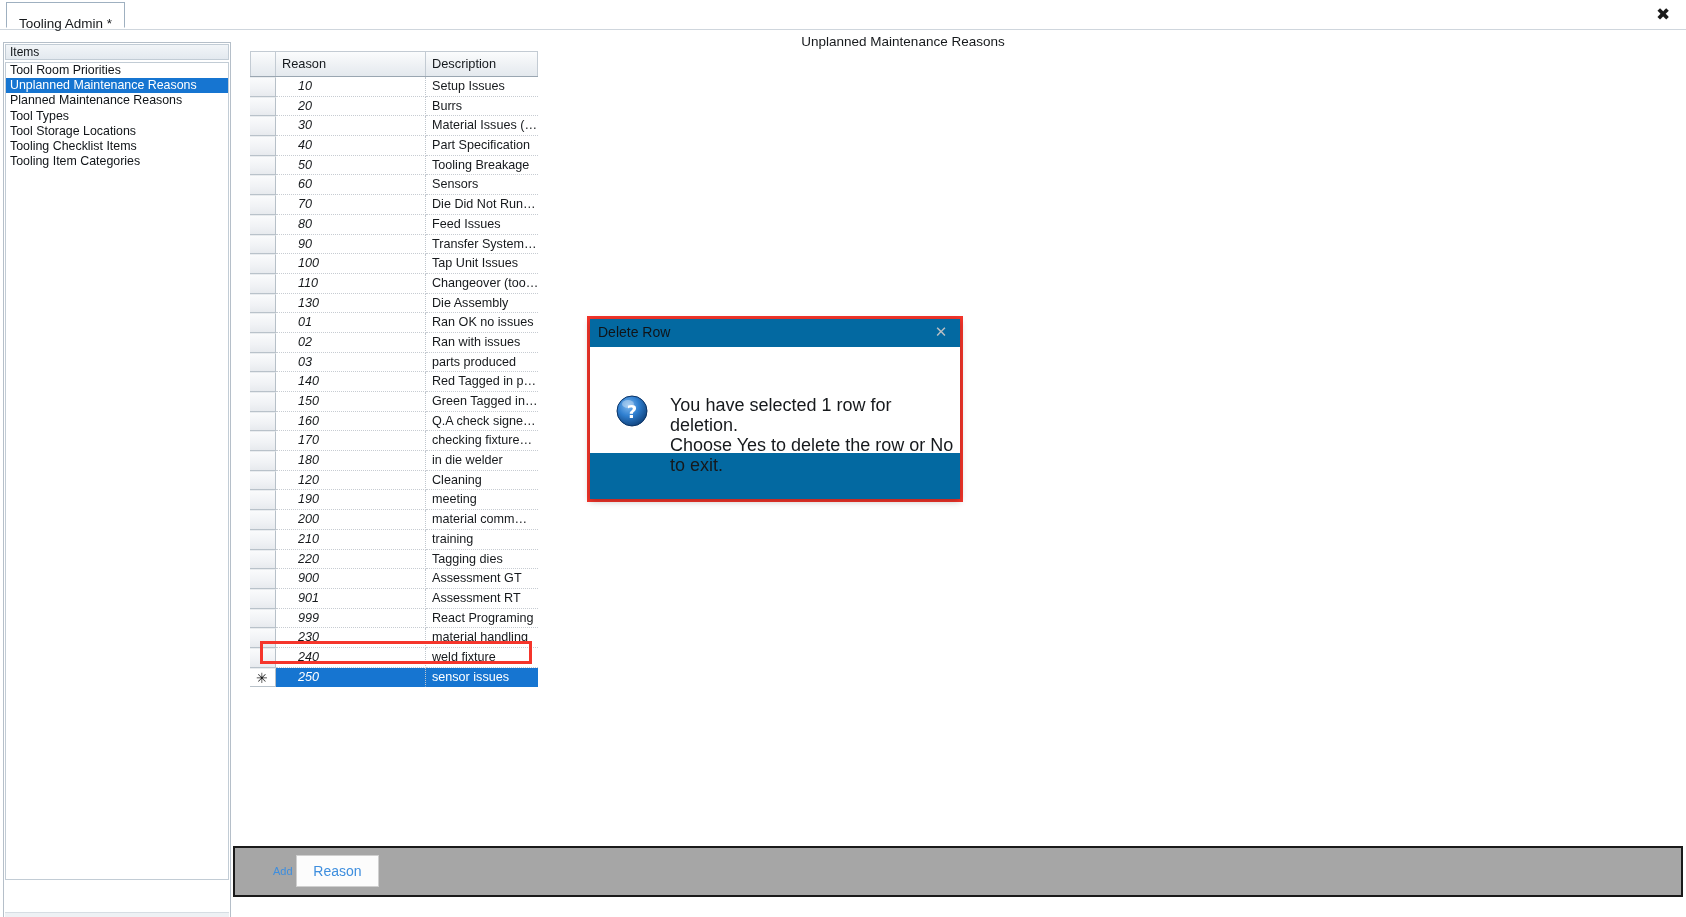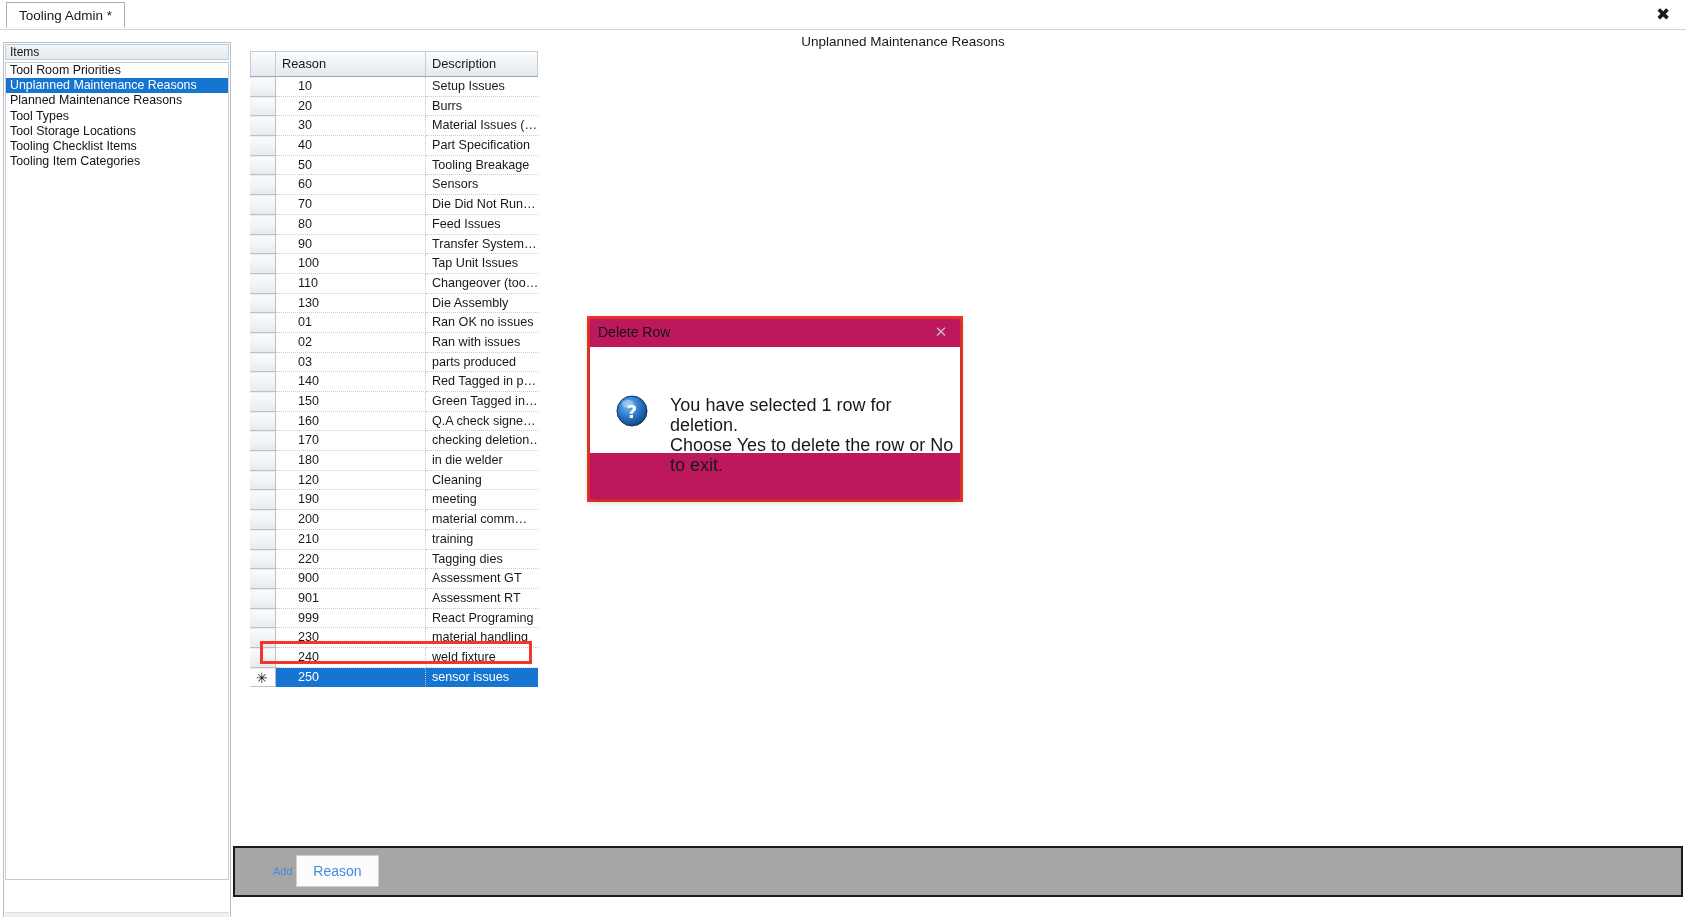--- a/index.html
+++ b/index.html
@@ -21,21 +21,21 @@
     position: absolute;
     left: 0; top: 0;
     width: 1686px; height: 29px;
     background: #ffffff;
     border-bottom: 1px solid #cfd6dd;
   }
   .tab {
     position: absolute;
     left: 6px; top: 2px;
     height: 26px;
-    padding: 0 12px;
+    padding: 8px 12px;
     background: #ffffff;
     border: 1px solid #9fb0c0;
     border-bottom: 1px solid #ffffff;
     font-size: 13.5px;
     color: #16191c;
     line-height: 26px;
     box-sizing: border-box;
     white-space: nowrap;
   }
   .winclose {
@@ -166,20 +166,21 @@
     background: linear-gradient(to bottom, #fafbfc 0%, #f0f2f5 60%, #e7eaee 100%);
     border-right: 1px solid #b7c0c8;
     border-top: 1px solid #e9ecef;
     border-bottom: 1px solid #b9c2ca;
     position: relative;
   }
   .cell.c1 {
     width: 150px;
     padding-left: 22px;
     border-right: 1px dotted #bfc6cd;
+    font-style: italic;
   }
   .cell.c2 {
     width: 112px;
     padding-left: 6px;
   }
   .grow.sel .cell.c1,
   .grow.sel .cell.c2 {
     background: #1675d1;
     color: #ffffff;
     border-bottom: 1px solid #1675d1;
@@ -247,21 +248,21 @@
     left: 587px; top: 316px;
     width: 376px; height: 186px;
     border: 3px solid #f5352b;
     box-sizing: border-box;
     z-index: 40;
   }
   .dialog {
     position: absolute;
     left: 590px; top: 319px;
     width: 370px; height: 180px;
-    background: #be185d;
+    background: #0369a1;
     box-shadow: 0 2px 7px rgba(0,0,0,0.28);
     box-sizing: border-box;
     z-index: 45;
     overflow: hidden;
   }
   .dlg-title {
     position: absolute;
     left: 8px; top: 5px;
     font-size: 14px;
     color: #101418;
@@ -460,21 +461,21 @@
             <div class="cell c2">Green Tagged in…</div>
           </div>
           <div class="grow">
             <div class="cell c0"></div>
             <div class="cell c1">160</div>
             <div class="cell c2">Q.A check signe…</div>
           </div>
           <div class="grow">
             <div class="cell c0"></div>
             <div class="cell c1">170</div>
-            <div class="cell c2">checking deletion…</div>
+            <div class="cell c2">checking fixture…</div>
           </div>
           <div class="grow">
             <div class="cell c0"></div>
             <div class="cell c1">180</div>
             <div class="cell c2">in die welder</div>
           </div>
           <div class="grow">
             <div class="cell c0"></div>
             <div class="cell c1">120</div>
             <div class="cell c2">Cleaning</div>

